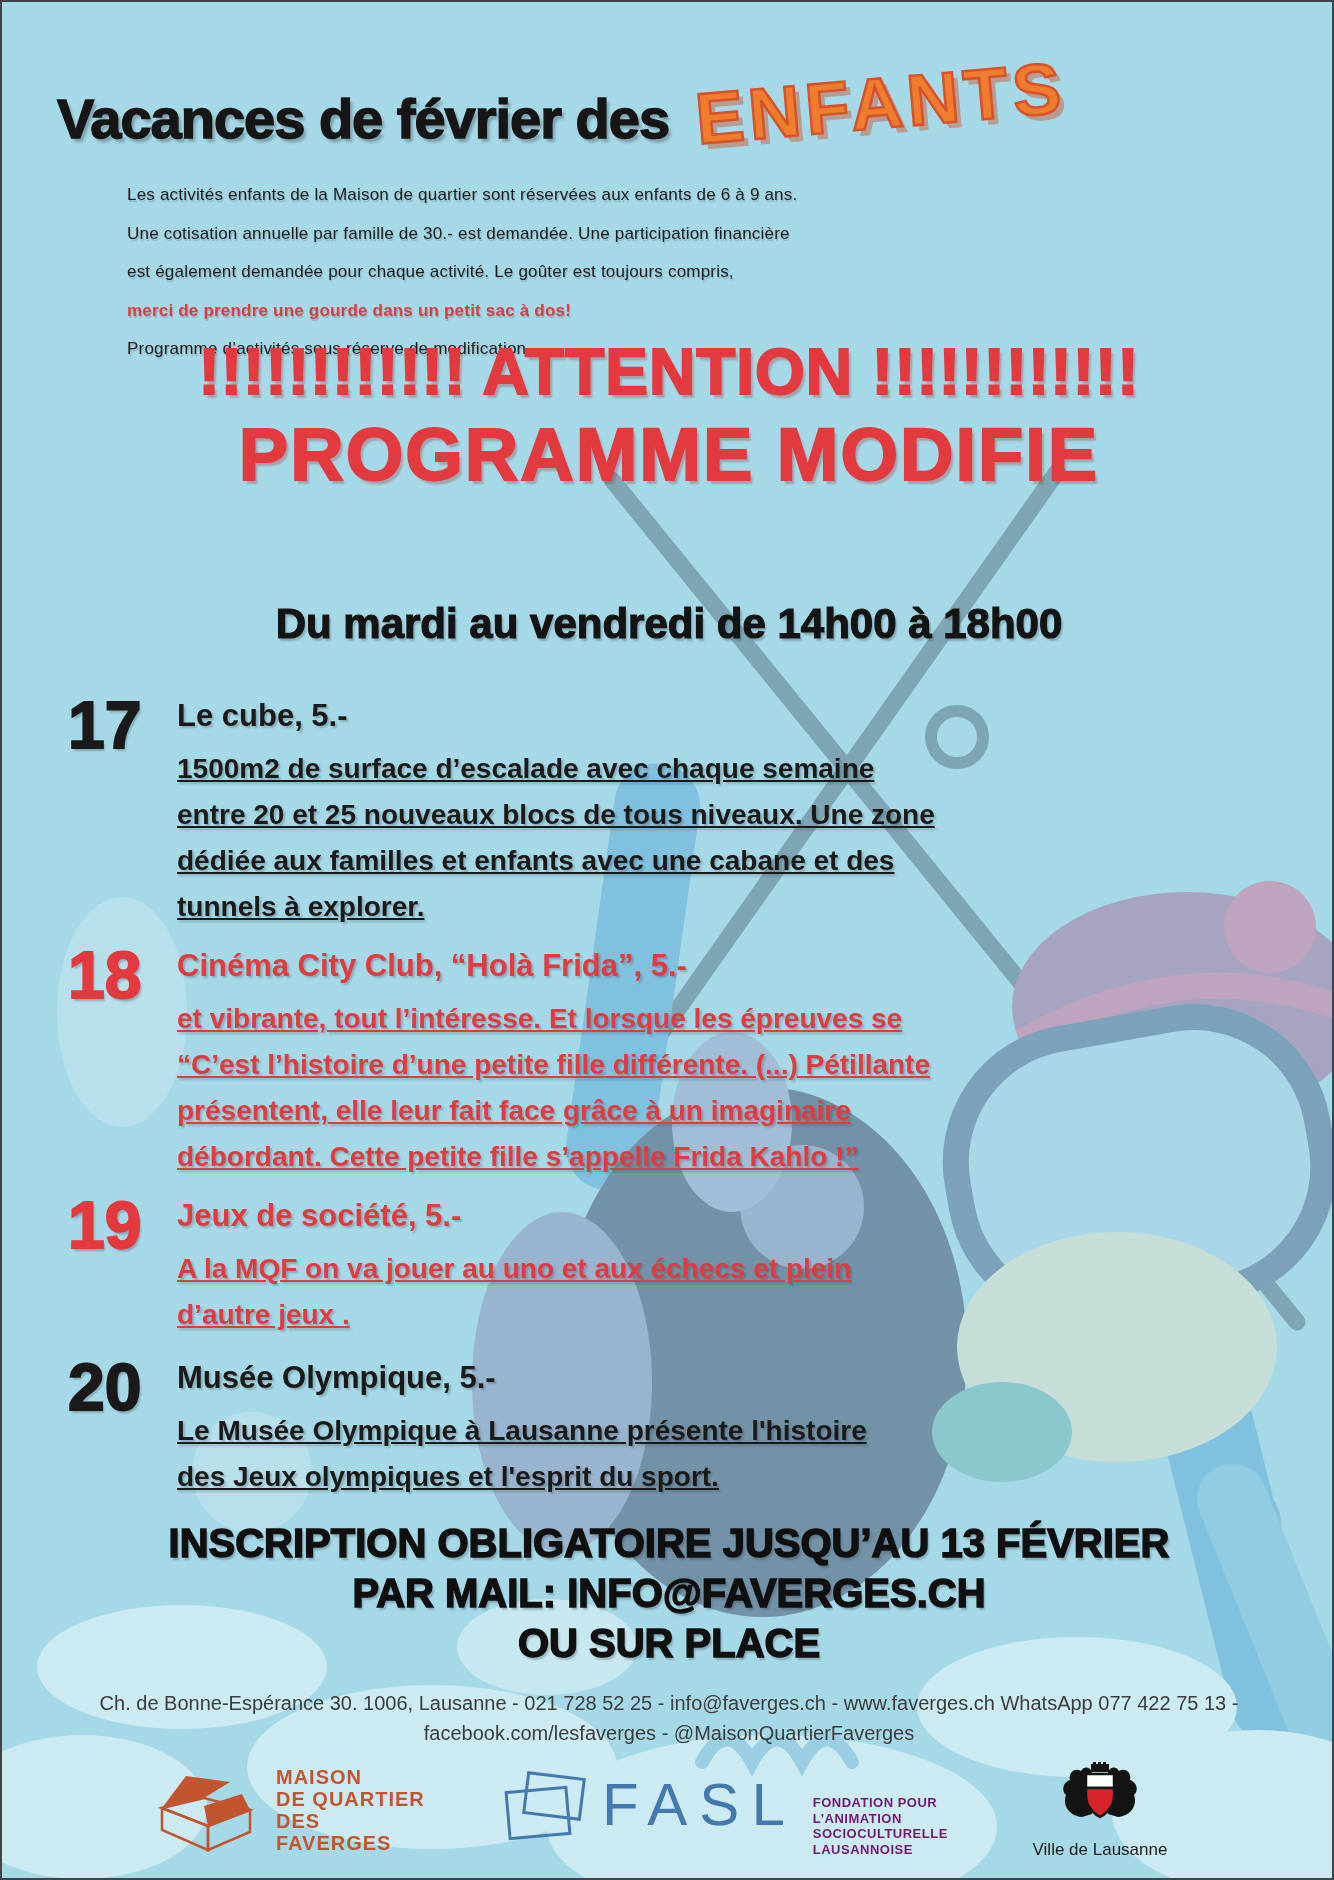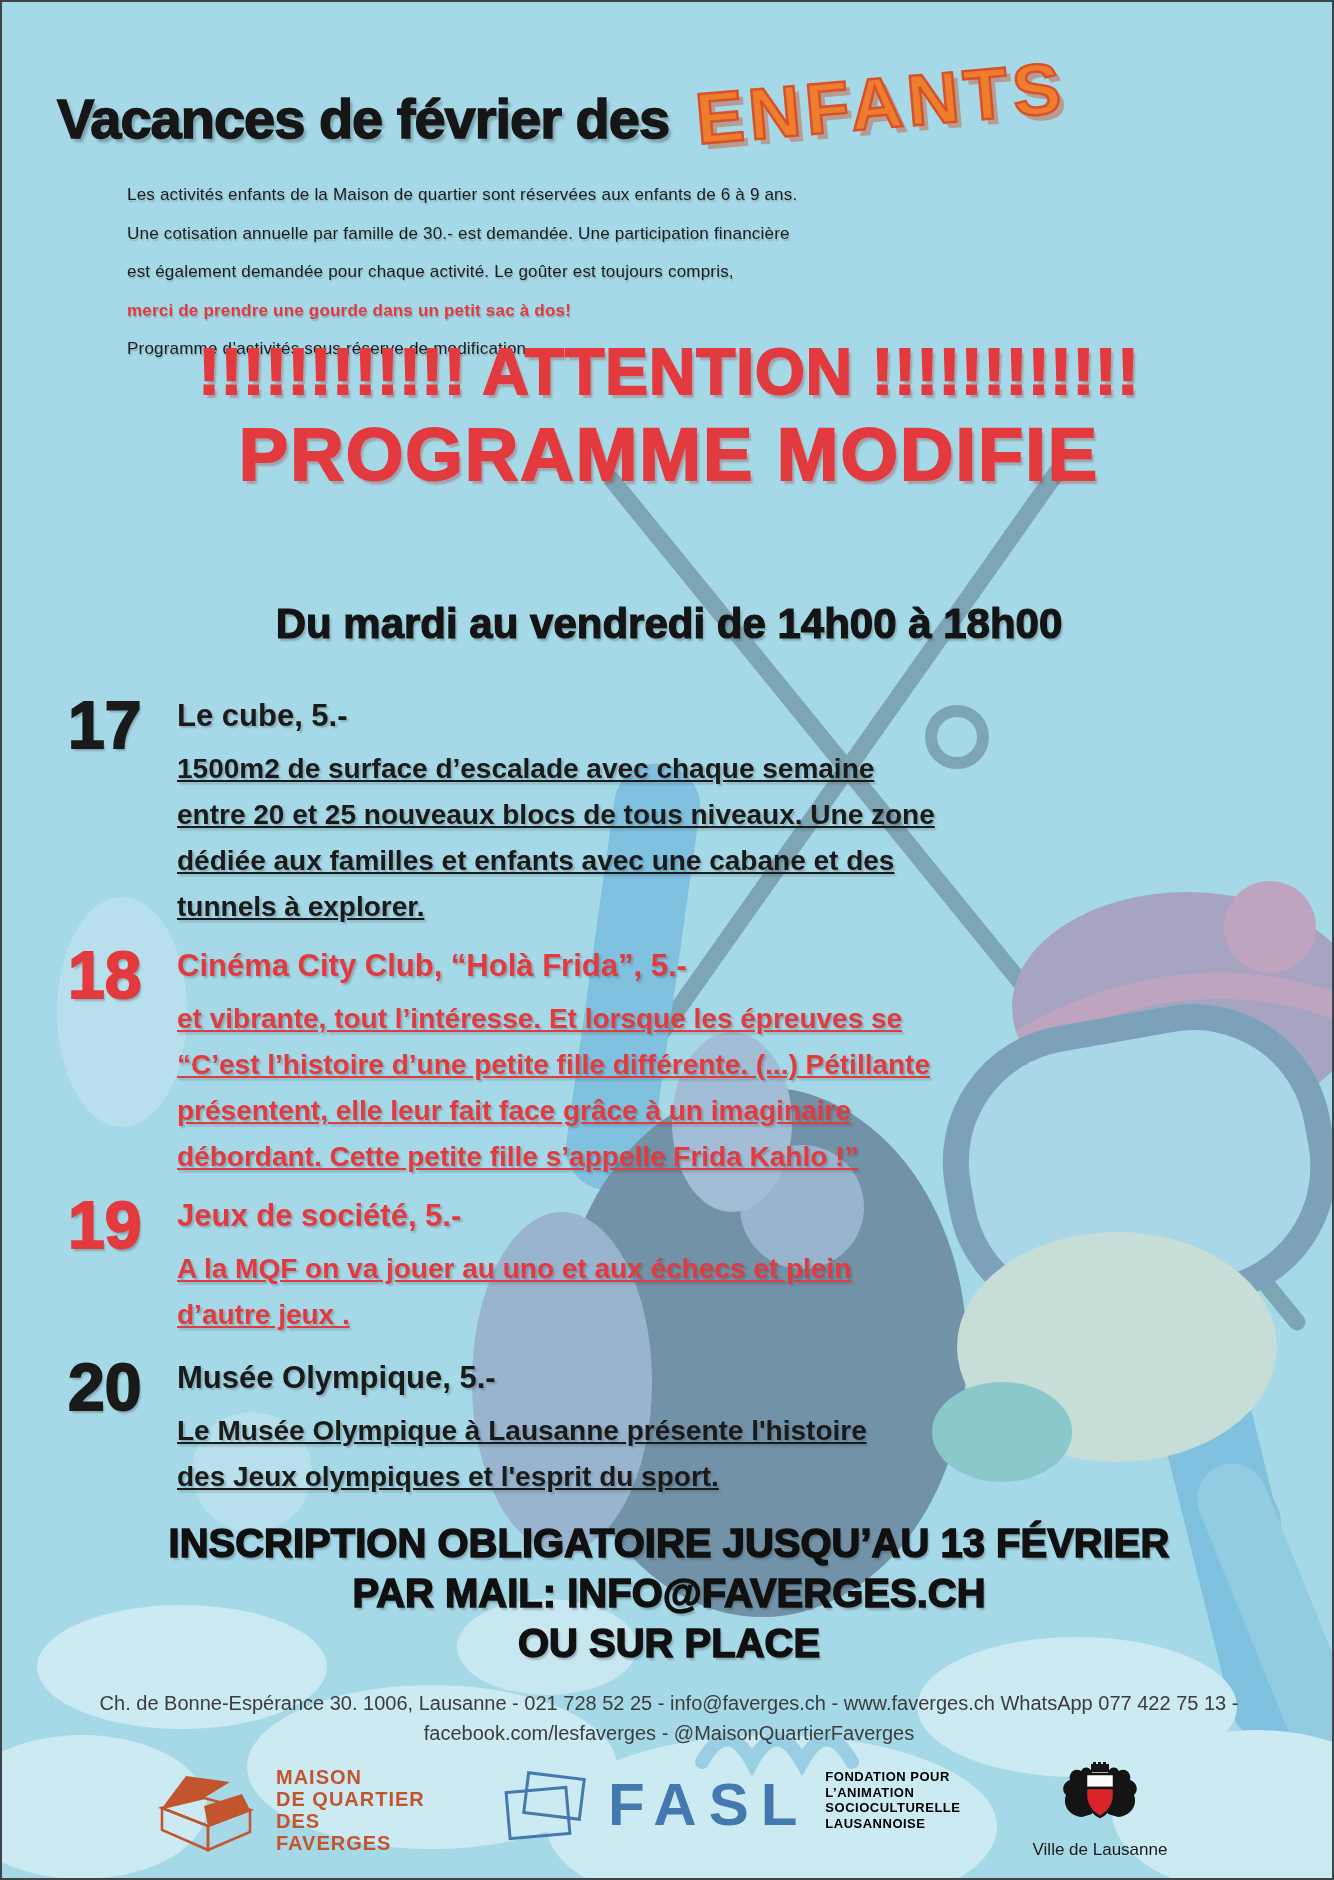--- a/index.html
+++ b/index.html
@@ -64,23 +64,23 @@
   
   .contact{position:absolute; top:1686px; left:0; width:1334px; text-align:center;
     font-size:20px; line-height:30px; color:#3c3c3c;}
 
   
   .logos{position:absolute; top:1760px; left:0; width:1334px; height:110px;}
   .logo-mqf{position:absolute; left:148px; top:4px; display:flex; align-items:flex-start;}
   .mqf-text{margin-left:14px; color:#c2552e; font-weight:700; font-size:20px;
     line-height:22px; letter-spacing:1px;}
   .logo-fasl{position:absolute; left:500px; top:6px; display:flex; align-items:flex-start;}
-  .fasl-word{margin-left:20px; color:#4479b0; font-size:60px; line-height:74px;
-    font-weight:700; letter-spacing:12px;}
-  .fasl-tagline{margin-left:16px; margin-top:1px; color:#000000; font-weight:700;
+  .fasl-word{margin-left:14px; color:#4479b0; font-size:60px; line-height:74px;
+    font-weight:400; letter-spacing:12px;}
+  .fasl-tagline{margin-left:16px; margin-top:27px; color:#701a75; font-weight:700;
     font-size:13px; line-height:15.5px; letter-spacing:.5px;}
   .logo-lausanne{position:absolute; left:1008px; top:0; width:180px; text-align:center;}
   .lausanne-label{font-size:17px; color:#1a1a1a; margin-top:2px;}
 </style>
 </head>
 <body>
 
 <div class="page">
 
   <svg class="bg-art" viewBox="0 0 1334 1880" aria-hidden="true">

